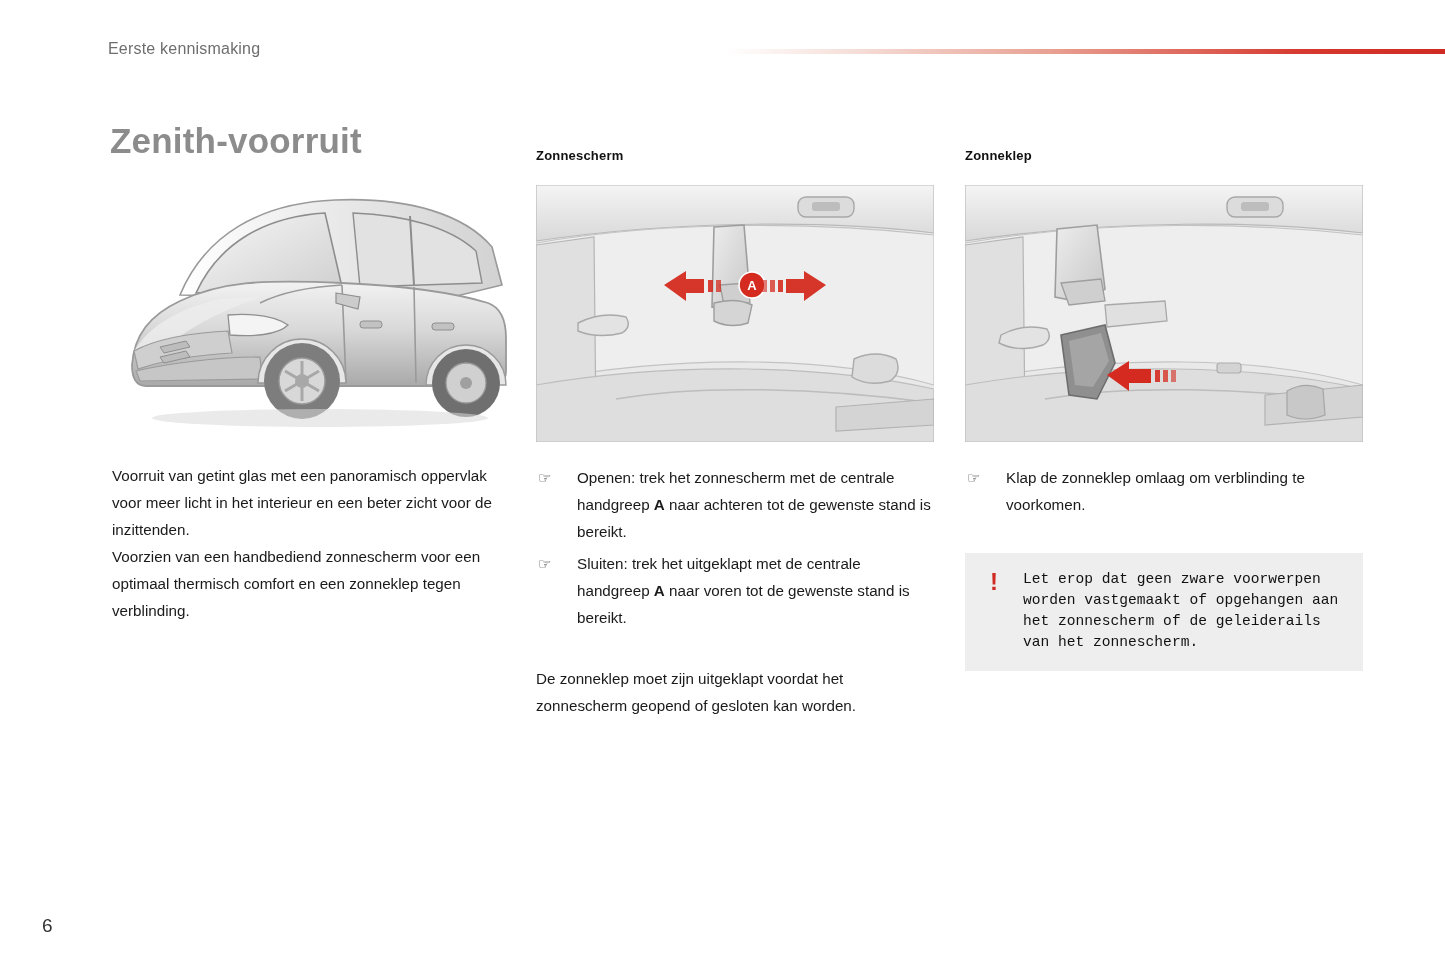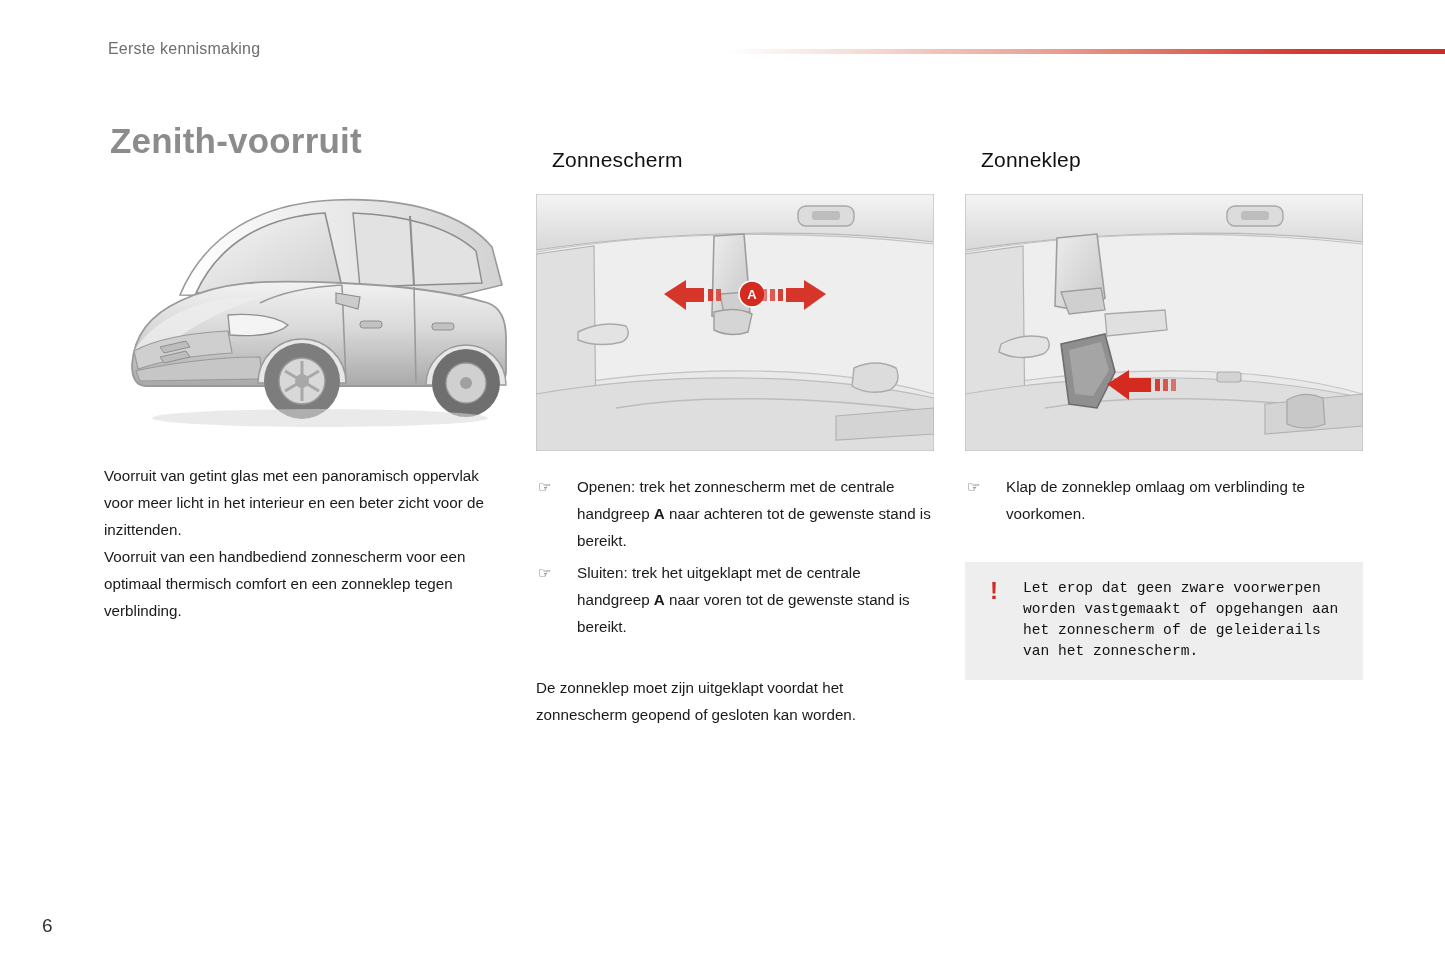--- a/index.html
+++ b/index.html
@@ -61,21 +61,21 @@
     top: 175px;
     width: 400px;
   }
   .car-image {
     position: relative;
     width: 400px;
     height: 265px;
   }
   .col1-text {
     position: absolute;
-    left: 104px;
+    left: 112px;
     top: 462px;
     width: 400px;
     font-size: 15.2px;
     line-height: 27px;
     color: #1a1a1a;
   }
   .col1-text p { margin: 0; }
 
   
   .col2 {
@@ -84,24 +84,24 @@
     top: 148px;
     width: 398px;
   }
   .col3 {
     position: absolute;
     left: 965px;
     top: 148px;
     width: 398px;
   }
   .section-title {
-    font-size: 21px;
-    font-weight: normal;
+    font-size: 13px;
+    font-weight: bold;
     color: #111;
-    margin: 0 0 22px 16px;
+    margin: 0 0 22px 0;
     letter-spacing: 0.2px;
   }
   .figure {
     width: 398px;
     height: 257px;
     background: #e9e9e9;
     position: relative;
     overflow: hidden;
   }
 
@@ -254,21 +254,21 @@
       <circle cx="356" cy="208" r="20" fill="#d0d0d0" stroke="#9a9a9a" stroke-width="1.3"></circle>
       <circle cx="356" cy="208" r="6" fill="#a0a0a0"></circle>
 
       <ellipse cx="210" cy="243" rx="168" ry="9" fill="#d9d9d9" opacity="0.55"></ellipse>
     </svg>
   </div>
 </div>
 
 <div class="col1-text">
   <p>Voorruit van getint glas met een panoramisch oppervlak voor meer licht in het interieur en een beter zicht voor de inzittenden.</p>
-  <p>Voorruit van een handbediend zonnescherm voor een optimaal thermisch comfort en een zonneklep tegen verblinding.</p>
+  <p>Voorzien van een handbediend zonnescherm voor een optimaal thermisch comfort en een zonneklep tegen verblinding.</p>
 </div>
 
 <div class="col2">
   <h2 class="section-title">Zonnescherm</h2>
 
   <div class="figure">
     <svg width="398" height="257" viewBox="0 0 398 257" aria-hidden="true">
       <defs>
         <linearGradient id="ceilGrad" x1="0" y1="0" x2="0" y2="1">
           <stop offset="0%" stop-color="#f4f4f4"></stop>

